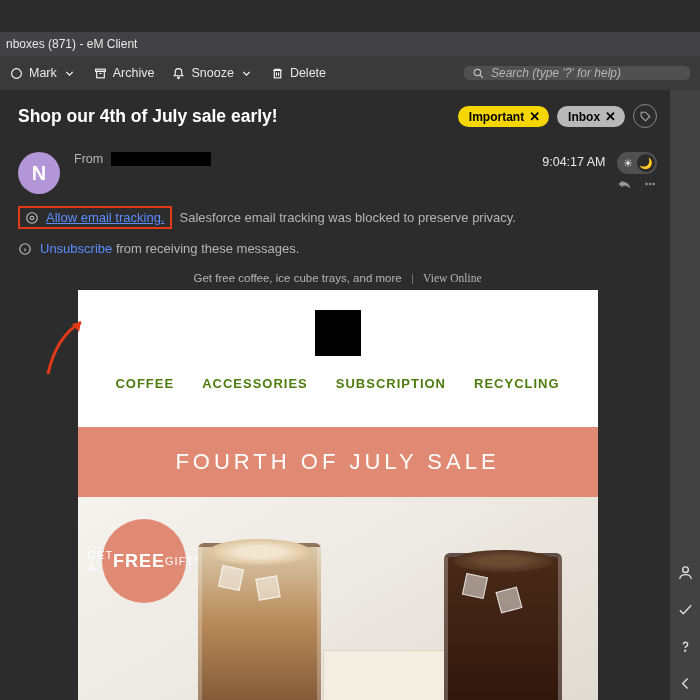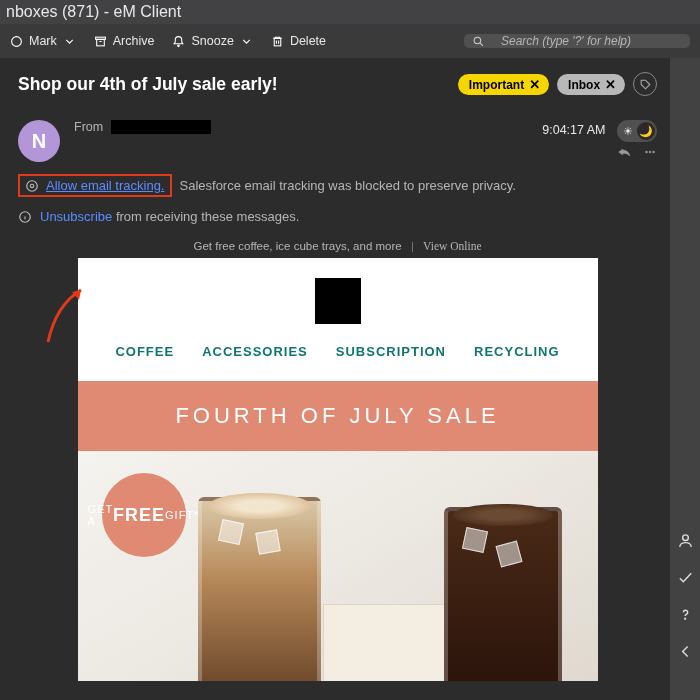--- a/index.html
+++ b/index.html
@@ -10,27 +10,27 @@
     --text-dim:#b5b5b5;
     --search-bg:#505050;
     --yellow:#f5d600;
     --gray-badge:#b8b8b8;
     --link:#5a8dff;
     --coral:#e08a74;
     --side-bg:#424242;
     --side-border:#303030;
   }
   html,body{margin:0;padding:0;width:700px;height:700px;background:var(--bg-dark);font-family:-apple-system,Segoe UI,Helvetica,sans-serif;overflow:hidden;}
-  .titlebar{height:24px;background:var(--bg-titlebar);color:var(--text-light);font-size:16px;display:flex;align-items:center;padding-left:6px;}
+  .titlebar{height:24px;background:var(--bg-titlebar);color:var(--text-light);font-size:12px;display:flex;align-items:center;padding-left:6px;margin-top:32px;}
   .toolbar{height:34px;background:var(--bg-toolbar);display:flex;align-items:center;gap:18px;padding:0 10px;color:var(--text-light);font-size:12.5px;}
   .tool-btn{display:flex;align-items:center;gap:6px;cursor:pointer;}
   .tool-btn svg{width:13px;height:13px;stroke:#fff;fill:none;stroke-width:2;}
   .chev-down{width:9px;height:9px;}
   .search{flex:1;}
-  .search-box{float:right;background:var(--search-bg);border-radius:5px;height:14px;width:210px;display:flex;align-items:center;padding:0 8px;color:var(--text-dim);font-style:italic;font-size:12px;gap:16px;}
+  .search-box{float:right;background:var(--search-bg);border-radius:5px;height:14px;width:210px;display:flex;align-items:center;padding:0 8px;color:var(--text-dim);font-style:italic;font-size:12px;gap:6px;}
   .search-box svg{width:13px;height:13px;stroke:#ccc;fill:none;stroke-width:2;}
   .main-wrap{display:flex;height:calc(700px - 24px - 34px);}
   .main{flex:1;overflow:hidden;padding:14px 12px 0 18px;position:relative;}
   .side{width:30px;background:var(--side-bg);display:flex;flex-direction:column;align-items:center;justify-content:flex-end;gap:20px;padding-bottom:40px;border-left:1px solid #2a2a2a;}
   .side svg{width:17px;height:17px;stroke:#ddd;fill:none;stroke-width:2;}
   .subject-row{display:flex;align-items:center;gap:8px;}
   .subject{color:#fff;font-weight:600;font-size:17.5px;flex:1;}
   .badge{border-radius:12px;padding:3px 9px 3px 11px;font-size:12px;font-weight:600;display:flex;align-items:flex-end;gap:5px;}
   .badge.important{background:var(--yellow);color:#000;}
   .badge.inbox{background:var(--gray-badge);color:#000;}
@@ -56,21 +56,21 @@
   .info-row a{color:var(--link);text-decoration:none;}
   .info-row a.underline{text-decoration:underline;}
   .red-box{border:2.5px solid #e03a1a;padding:2px 5px;display:inline-flex;align-items:center;gap:7px;}
   .arrow-annotation{position:absolute;left:36px;top:222px;pointer-events:none;}
   .email-top{text-align:center;font-size:11.5px;color:var(--text-dim);margin-top:16px;}
   .email-top .sep{margin:0 6px;color:#777;}
   .email-top a{color:var(--text-dim);text-decoration:none;font-family:Liberation Serif, serif;}
   .email-body{margin:6px auto 0;width:520px;background:#fff;}
   .logo-block{height:86px;display:flex;align-items:center;justify-content:center;}
   .logo-block .sq{width:46px;height:46px;background:#000;}
-  .nav-row{display:flex;justify-content:center;gap:28px;font-size:13px;letter-spacing:1px;font-weight:600;color:#0f766e;padding-bottom:22px;}
+  .nav-row{display:flex;justify-content:center;gap:28px;font-size:13px;letter-spacing:1px;font-weight:600;color:#4d7c0f;padding-bottom:36px;}
   .banner{background:var(--coral);color:#fff;text-align:center;font-size:22px;letter-spacing:4px;font-weight:500;padding:22px 17px;}
   .hero{height:230px;background:linear-gradient(150deg,#f5f3ef 0%,#ece8e2 50%,#dfd9cf 100%);position:relative;overflow:hidden;}
   .gift-badge{position:absolute;left:24px;top:22px;width:84px;height:84px;border-radius:50%;background:var(--coral);color:#fff;display:flex;align-items:center;justify-content:center;font-size:11px;letter-spacing:1px;font-weight:500;}
   .gift-badge .free{font-size:18px;font-weight:700;}
   .cup{position:absolute;bottom:-10px;border-radius:6px 6px 0 0;}
   .cup.left{left:120px;width:115px;height:190px;background:linear-gradient(180deg,#d9c8a8 0%,#b88a5a 40%,#6a4528 100%);border:4px solid rgba(255,255,255,0.25);border-bottom:none;}
   .cup.left::before{content:"";position:absolute;top:-8px;left:6px;right:6px;height:26px;background:radial-gradient(ellipse at center,#f3e6cf 30%,#cda877 100%);border-radius:50%;}
   .cup.right{right:36px;width:110px;height:180px;background:linear-gradient(180deg,#4a2a18 0%,#2a130a 100%);border:4px solid rgba(255,255,255,0.25);border-bottom:none;}
   .cup.right::before{content:"";position:absolute;top:-7px;left:5px;right:5px;height:22px;background:radial-gradient(ellipse at center,#6b4a32 30%,#3a2010 100%);border-radius:50%;}
   .ice{position:absolute;background:rgba(255,255,255,0.5);border:1px solid rgba(255,255,255,0.7);width:20px;height:20px;transform:rotate(12deg);}

